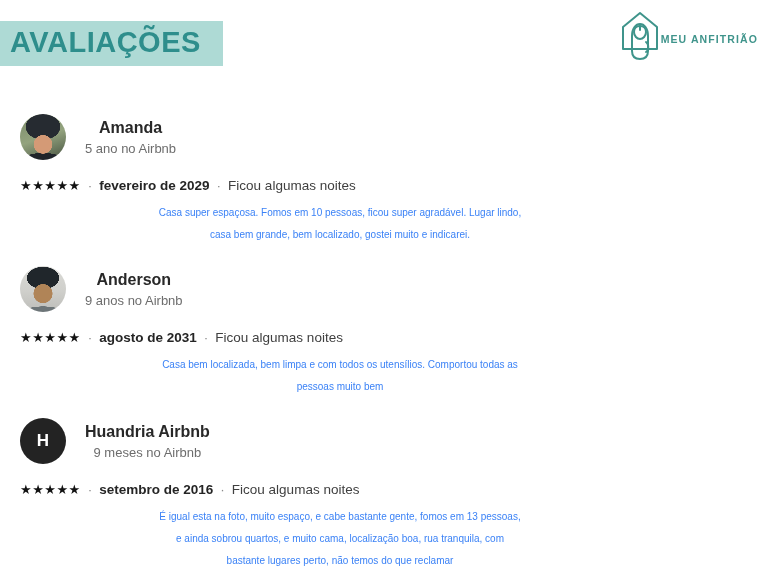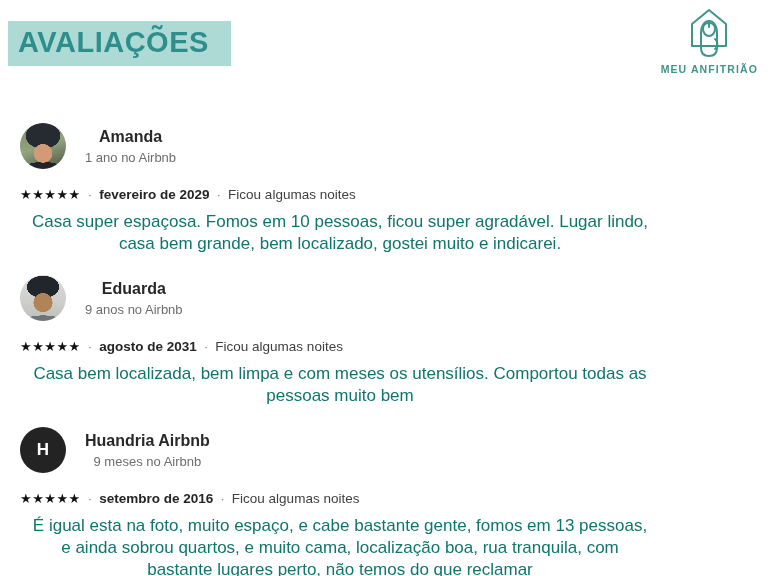--- a/index.html
+++ b/index.html
@@ -6,36 +6,36 @@
   body {
     width:768px; height:576px;
     background:#ffffff;
     font-family:"Liberation Sans", sans-serif;
     color:#2b2b2b;
     overflow:hidden;
   }
   .page { width:768px; height:576px; position:relative; }
 
   
-  .topbar { display:flex; justify-content:space-between; align-items:flex-start;margin-left:8px; }
+  .topbar { display:flex; justify-content:space-between; align-items:center; }
   .banner {
     margin-top:21px;
     background:#aedad5;
     padding:5px 22px 7px 10px;
     display:inline-block;
   }
   .banner h1 {
     margin:0;
     font-size:29px;
     font-weight:800;
     letter-spacing:0.5px;
     color:#2e8e8c;
   }
   .brand {
-    display:flex; flex-direction:column; align-items:center;
+    display:flex; flex-direction:row; align-items:center;
     margin-top:8px; margin-right:10px;
   }
   .brand-name {
     margin-top:3px;
     font-size:10.5px;
     font-weight:700;
     letter-spacing:1.1px;
     color:#3f948b;
     white-space:nowrap;
   }
@@ -74,23 +74,23 @@
     display:flex; align-items:baseline;
     font-size:13.5px;
   }
   .stars { font-size:13px; letter-spacing:0.5px; color:#111111; }
   .sep { color:#8a8a8a; margin:0 7px; }
   .date { font-weight:700; color:#252525; }
   .stay { color:#404040; }
 
   .body {
     margin:9px 0 0 0;
-    font-size:17px;
+    font-size:10px;
     line-height:22px;
-    color:#0f766e;
+    color:#3b82f6;
     white-space:pre-line;
     max-width:640px;
   }
 </style>
 </head>
 <body>
 
 <div class="page">
 
   <div class="topbar">
@@ -113,52 +113,52 @@
   </div>
 
   <div class="reviews" id="reviews">
   <article class="review">
     <header class="review-head">
       <div class="avatar avatar--female-photo">
         
       </div>
       <div class="id-col">
         <div class="name">Amanda</div>
-        <div class="tenure">1 ano no Airbnb</div>
+        <div class="tenure">5 ano no Airbnb</div>
       </div>
     </header>
     <div class="meta-row">
       <span class="stars">★★★★★</span>
       <span class="sep">·</span>
       <span class="date">fevereiro de 2029</span>
       <span class="sep">·</span>
       <span class="stay">Ficou algumas noites</span>
     </div>
     <p class="body">Casa super espaçosa. Fomos em 10 pessoas, ficou super agradável. Lugar lindo,
 casa bem grande, bem localizado, gostei muito e indicarei.</p>
   </article>
 
   <article class="review">
     <header class="review-head">
       <div class="avatar avatar--male-photo">
         
       </div>
       <div class="id-col">
-        <div class="name">Eduarda</div>
+        <div class="name">Anderson</div>
         <div class="tenure">9 anos no Airbnb</div>
       </div>
     </header>
     <div class="meta-row">
       <span class="stars">★★★★★</span>
       <span class="sep">·</span>
       <span class="date">agosto de 2031</span>
       <span class="sep">·</span>
       <span class="stay">Ficou algumas noites</span>
     </div>
-    <p class="body">Casa bem localizada, bem limpa e com meses os utensílios. Comportou todas as
+    <p class="body">Casa bem localizada, bem limpa e com todos os utensílios. Comportou todas as
 pessoas muito bem</p>
   </article>
 
   <article class="review">
     <header class="review-head">
       <div class="avatar avatar--initial">
         <span class="avatar-initial">H</span>
       </div>
       <div class="id-col">
         <div class="name">Huandria Airbnb</div>

